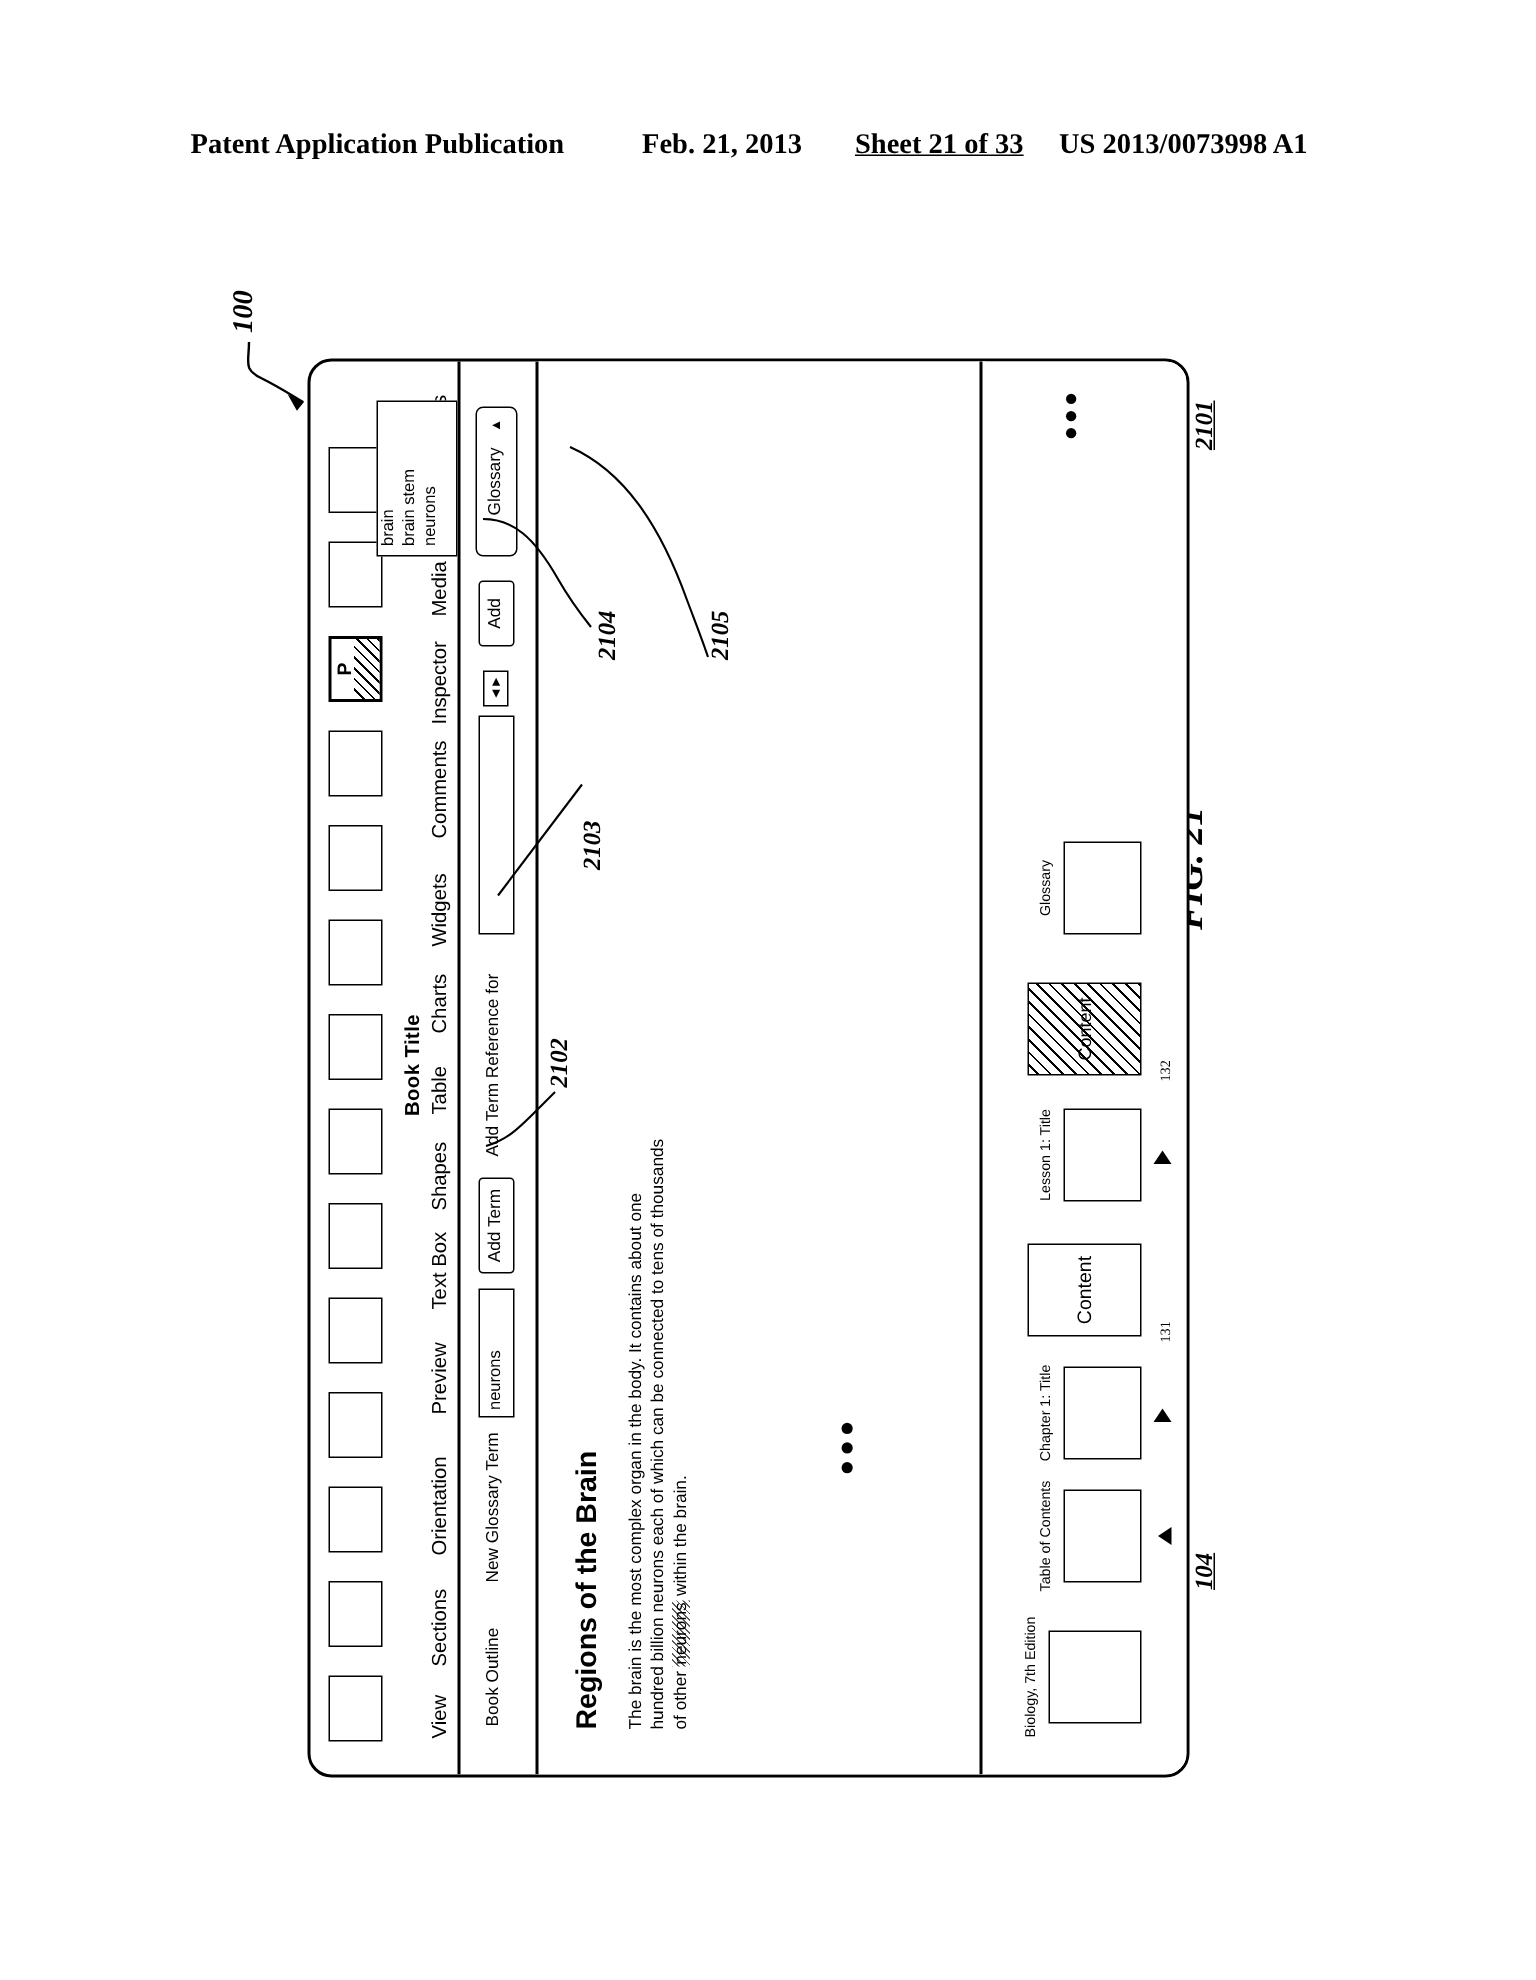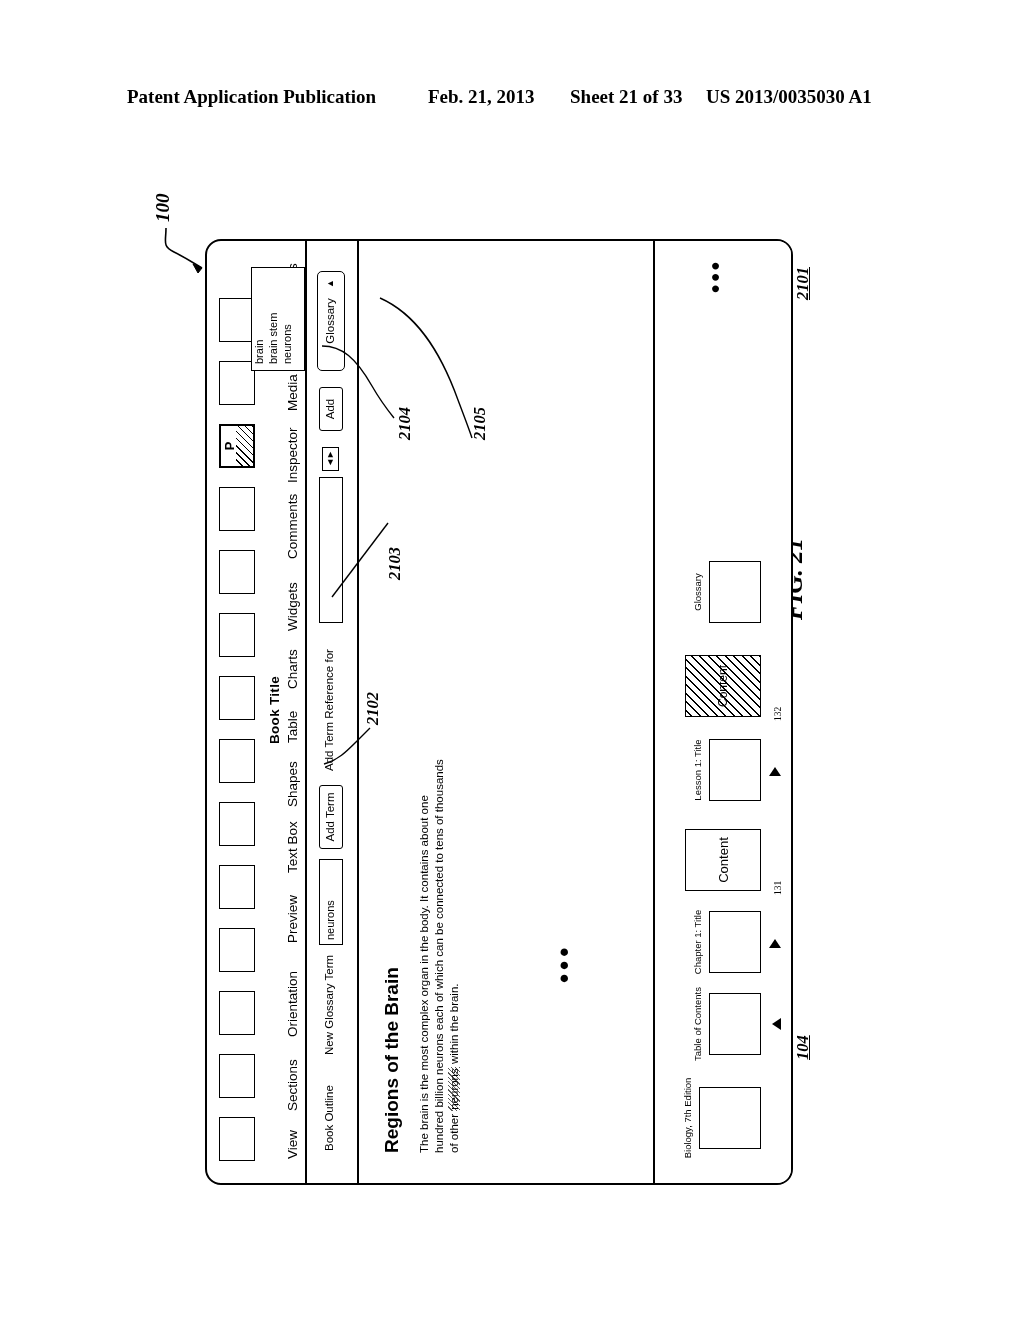--- a/index.html
+++ b/index.html
@@ -24,21 +24,21 @@
     height: 30px;
     font-family: "Liberation Serif", serif;
     font-weight: bold;
     font-size: 19px;
     color: #000;
     white-space: nowrap;
   }
   .pub-header .seg { position: absolute; top: 0; }
   .ph-title { left: 127px; }
   .ph-date  { left: 428px; }
-  .ph-sheet { left: 570px; }
+  .ph-sheet { left: 570px; text-decoration: underline; }
   .ph-num   { left: 706px; }
 
   
   .fig-caption {
     position: absolute;
     left: 780px;
     top: 620px;
     font-family: "Liberation Serif", serif;
     font-weight: bold;
     font-style: italic;
@@ -389,21 +389,21 @@
     stroke-width: 1.4;
   }
 </style>
 </head>
 <body>
 
 <div class="pub-header">
   <span class="seg ph-title">Patent Application Publication</span>
   <span class="seg ph-date">Feb. 21, 2013</span>
   <span class="seg ph-sheet">Sheet 21 of 33</span>
-  <span class="seg ph-num">US 2013/0035030 A1</span>
+  <span class="seg ph-num">US 2013/0073998 A1</span>
 </div>
 
 <div class="fig-caption">FIG. 21</div>
 
 <div class="label-100">100</div>
 <svg class="arrow-100" viewBox="0 0 60 60">
   <path d="M6,6 C6,20 2,24 14,30 C26,36 32,40 42,46" stroke="#000" stroke-width="1.6" fill="none"></path>
   <path d="M42,46 L33,42 L38,51 Z" fill="#000" stroke="#000"></path>
 </svg>
 

